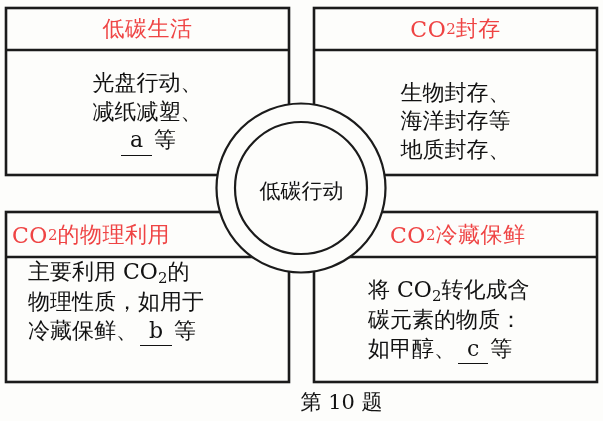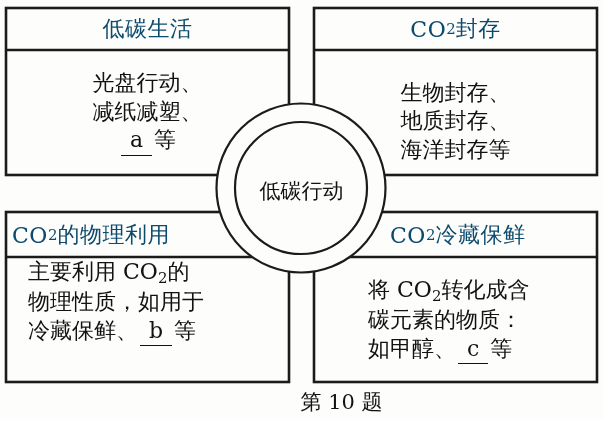--- a/index.html
+++ b/index.html
@@ -26,21 +26,21 @@
   }
   .ovl {
     position: absolute;
     box-sizing: border-box;
   }
   .hdr {
     display: flex;
     align-items: center;
     justify-content: center;
     font-size: 22px;
-    color: #0c4a6e;
+    color: #ef4444;
     letter-spacing: 0.5px;
     white-space: nowrap;
   }
   .body-txt {
     display: flex;
     flex-direction: column;
     justify-content: center;
     font-size: 22px;
     line-height: 1.30;
     color: #121212;
@@ -132,24 +132,24 @@
   <div class="ovl hdr" style="left:314px; top:8px; width:283px; height:42px;">
     <span class="chem">CO</span>
       <span class="sub">2</span>
       <span>封存</span>
   </div>
   <div class="ovl body-txt ctr" style="left:314px; top:44px; width:283px; height:155px;">
     <div>
       <span>生物封存、</span>
     </div>
     <div>
-      <span>地质封存、</span>
+      <span>海洋封存等</span>
     </div>
     <div>
-      <span>海洋封存等</span>
+      <span>地质封存、</span>
     </div>
   </div>
 
   <div class="ovl hdr" style="left:12px; top:213px; width:283px; height:44px; justify-content:flex-start;">
     <span class="chem">CO</span>
       <span class="sub">2</span>
       <span>的物理利用</span>
   </div>
   <div class="ovl body-txt lft" style="left:28px; top:258px; width:283px; height:88px;">
     <div>

